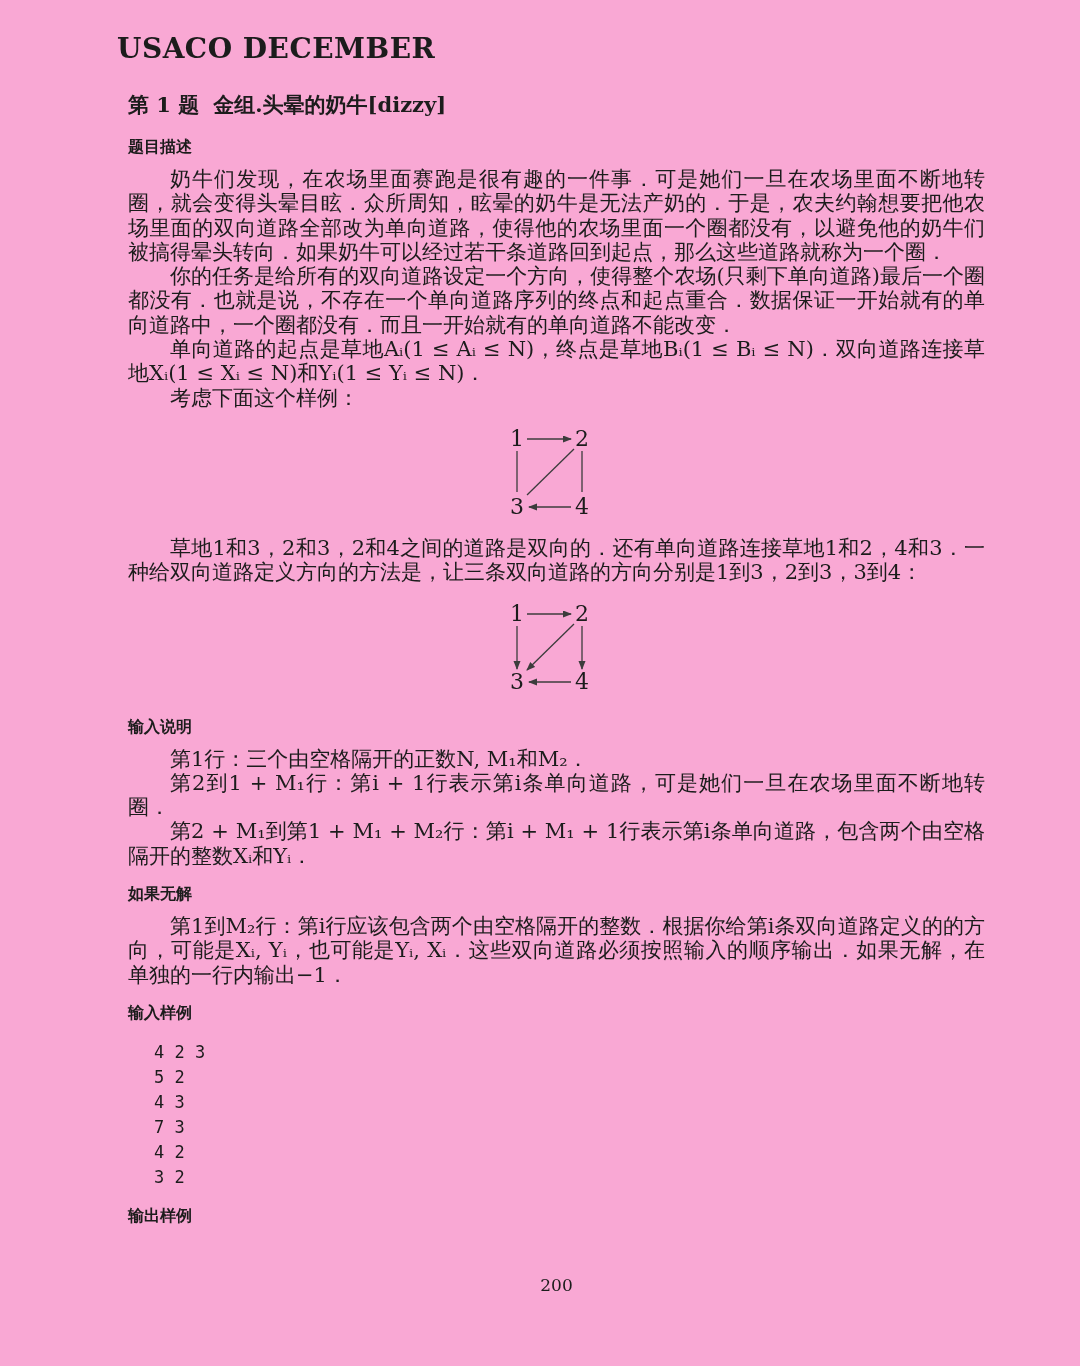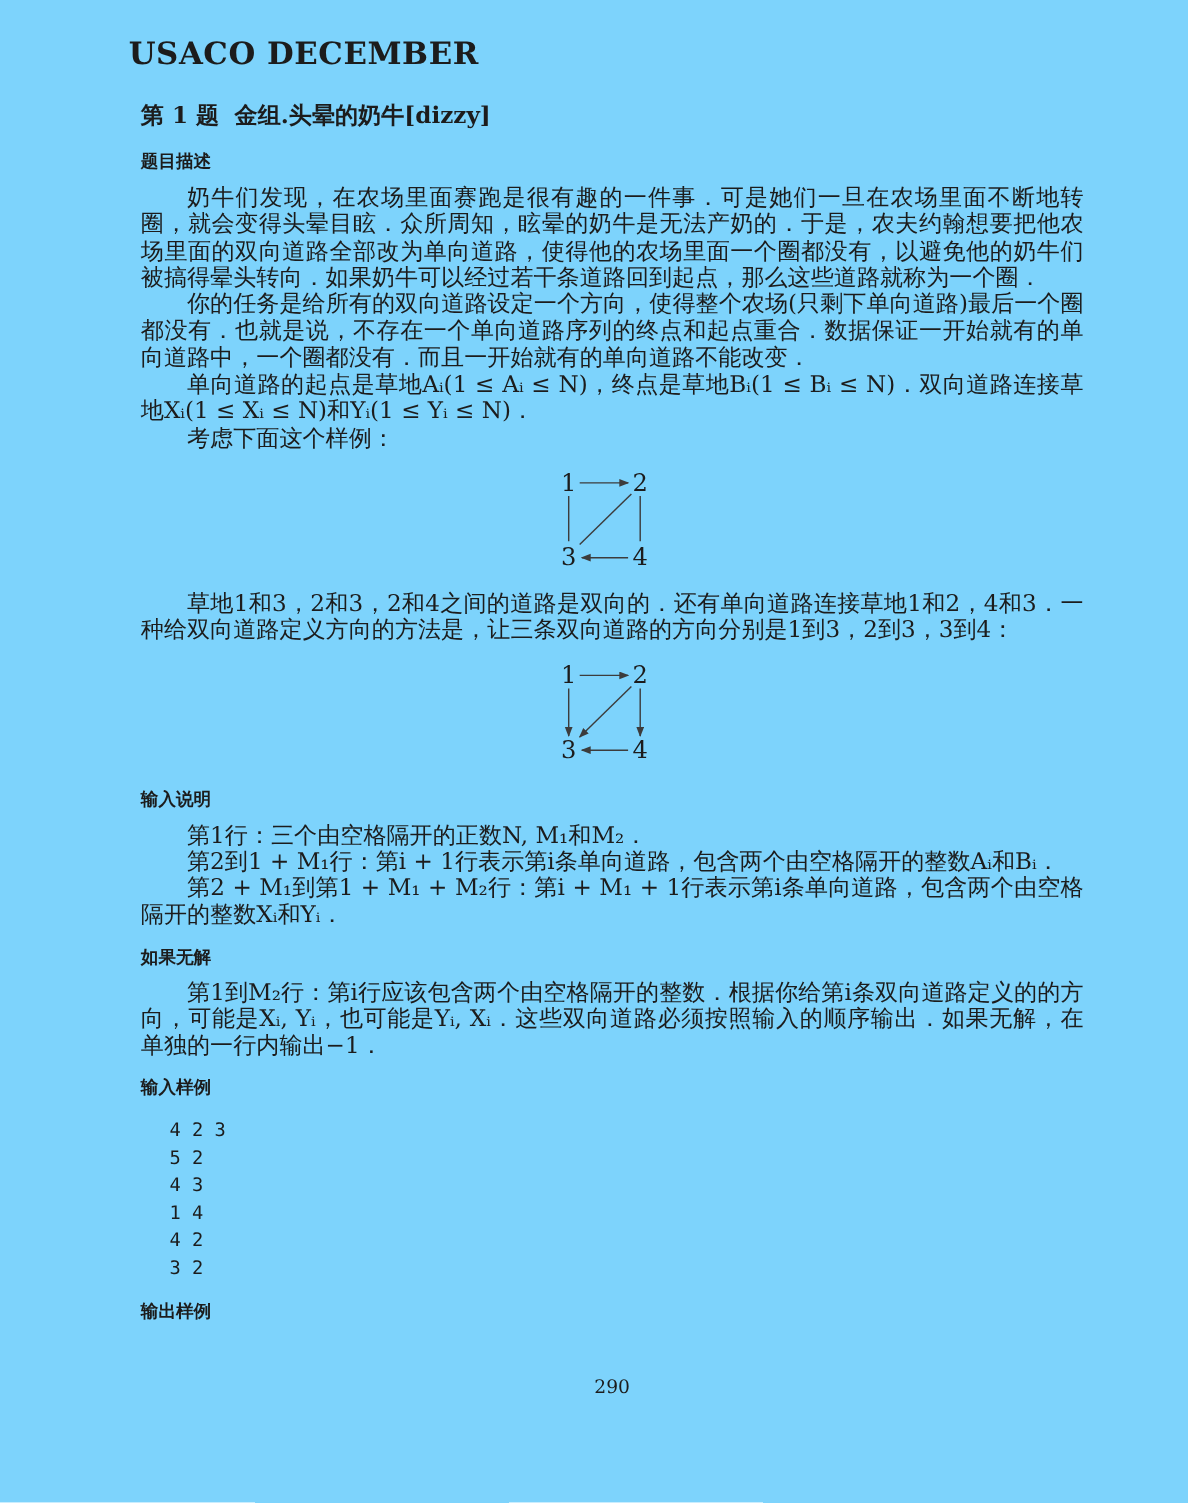--- a/index.html
+++ b/index.html
@@ -1,20 +1,20 @@
 <!DOCTYPE html>
 <html><head>
 <meta charset="utf-8">
 <style>
   html, body { margin: 0; padding: 0; background: #ffffff; }
   .page {
     position: relative;
     width: 1080px;
     height: 1366px;
-    background: #7dd3fc;
+    background: #f9a8d4;
     color: #1c1c1c;
     font-family: "DejaVu Serif", "Liberation Serif", serif;
     box-sizing: border-box;
     padding: 26px 95px 0 117px;
     overflow: hidden;
   }
   .doc-title {
     font-size: 28px;
     font-weight: bold;
     letter-spacing: 0.5px;
@@ -121,36 +121,36 @@
         <line x1="84" y1="89" x2="42" y2="89" marker-end="url(#arrowB)"></line>
         <text x="30" y="28" text-anchor="middle">1</text>
         <text x="95" y="28" text-anchor="middle">2</text>
         <text x="30" y="96" text-anchor="middle">3</text>
         <text x="95" y="96" text-anchor="middle">4</text>
       </svg>
     </div>
 
     <div class="sec-heading">输入说明</div>
     <p class="body-p">第1行：三个由空格隔开的正数N, M₁和M₂．</p>
-    <p class="body-p">第2到1 + M₁行：第i + 1行表示第i条单向道路，包含两个由空格隔开的整数Aᵢ和Bᵢ．</p>
+    <p class="body-p">第2到1 + M₁行：第i + 1行表示第i条单向道路，可是她们一旦在农场里面不断地转圈．</p>
     <p class="body-p">第2 + M₁到第1 + M₁ + M₂行：第i + M₁ + 1行表示第i条单向道路，包含两个由空格隔开的整数Xᵢ和Yᵢ．</p>
 
     <div class="sec-heading">如果无解</div>
     <p class="body-p">第1到M₂行：第i行应该包含两个由空格隔开的整数．根据你给第i条双向道路定义的的方向，可能是Xᵢ, Yᵢ，也可能是Yᵢ, Xᵢ．这些双向道路必须按照输入的顺序输出．如果无解，在单独的一行内输出−1．</p>
 
     <div class="sec-heading">输入样例</div>
     <div class="code-block">
       <div class="code-line">4 2 3</div>
       <div class="code-line">5 2</div>
       <div class="code-line">4 3</div>
-      <div class="code-line">1 4</div>
+      <div class="code-line">7 3</div>
       <div class="code-line">4 2</div>
       <div class="code-line">3 2</div>
     </div>
 
     <div class="sec-heading">输出样例</div>
 
     <div class="footer">
-      <span>290</span>
+      <span>200</span>
     </div>
 
   </div>
 </div>
 
 </body></html>

